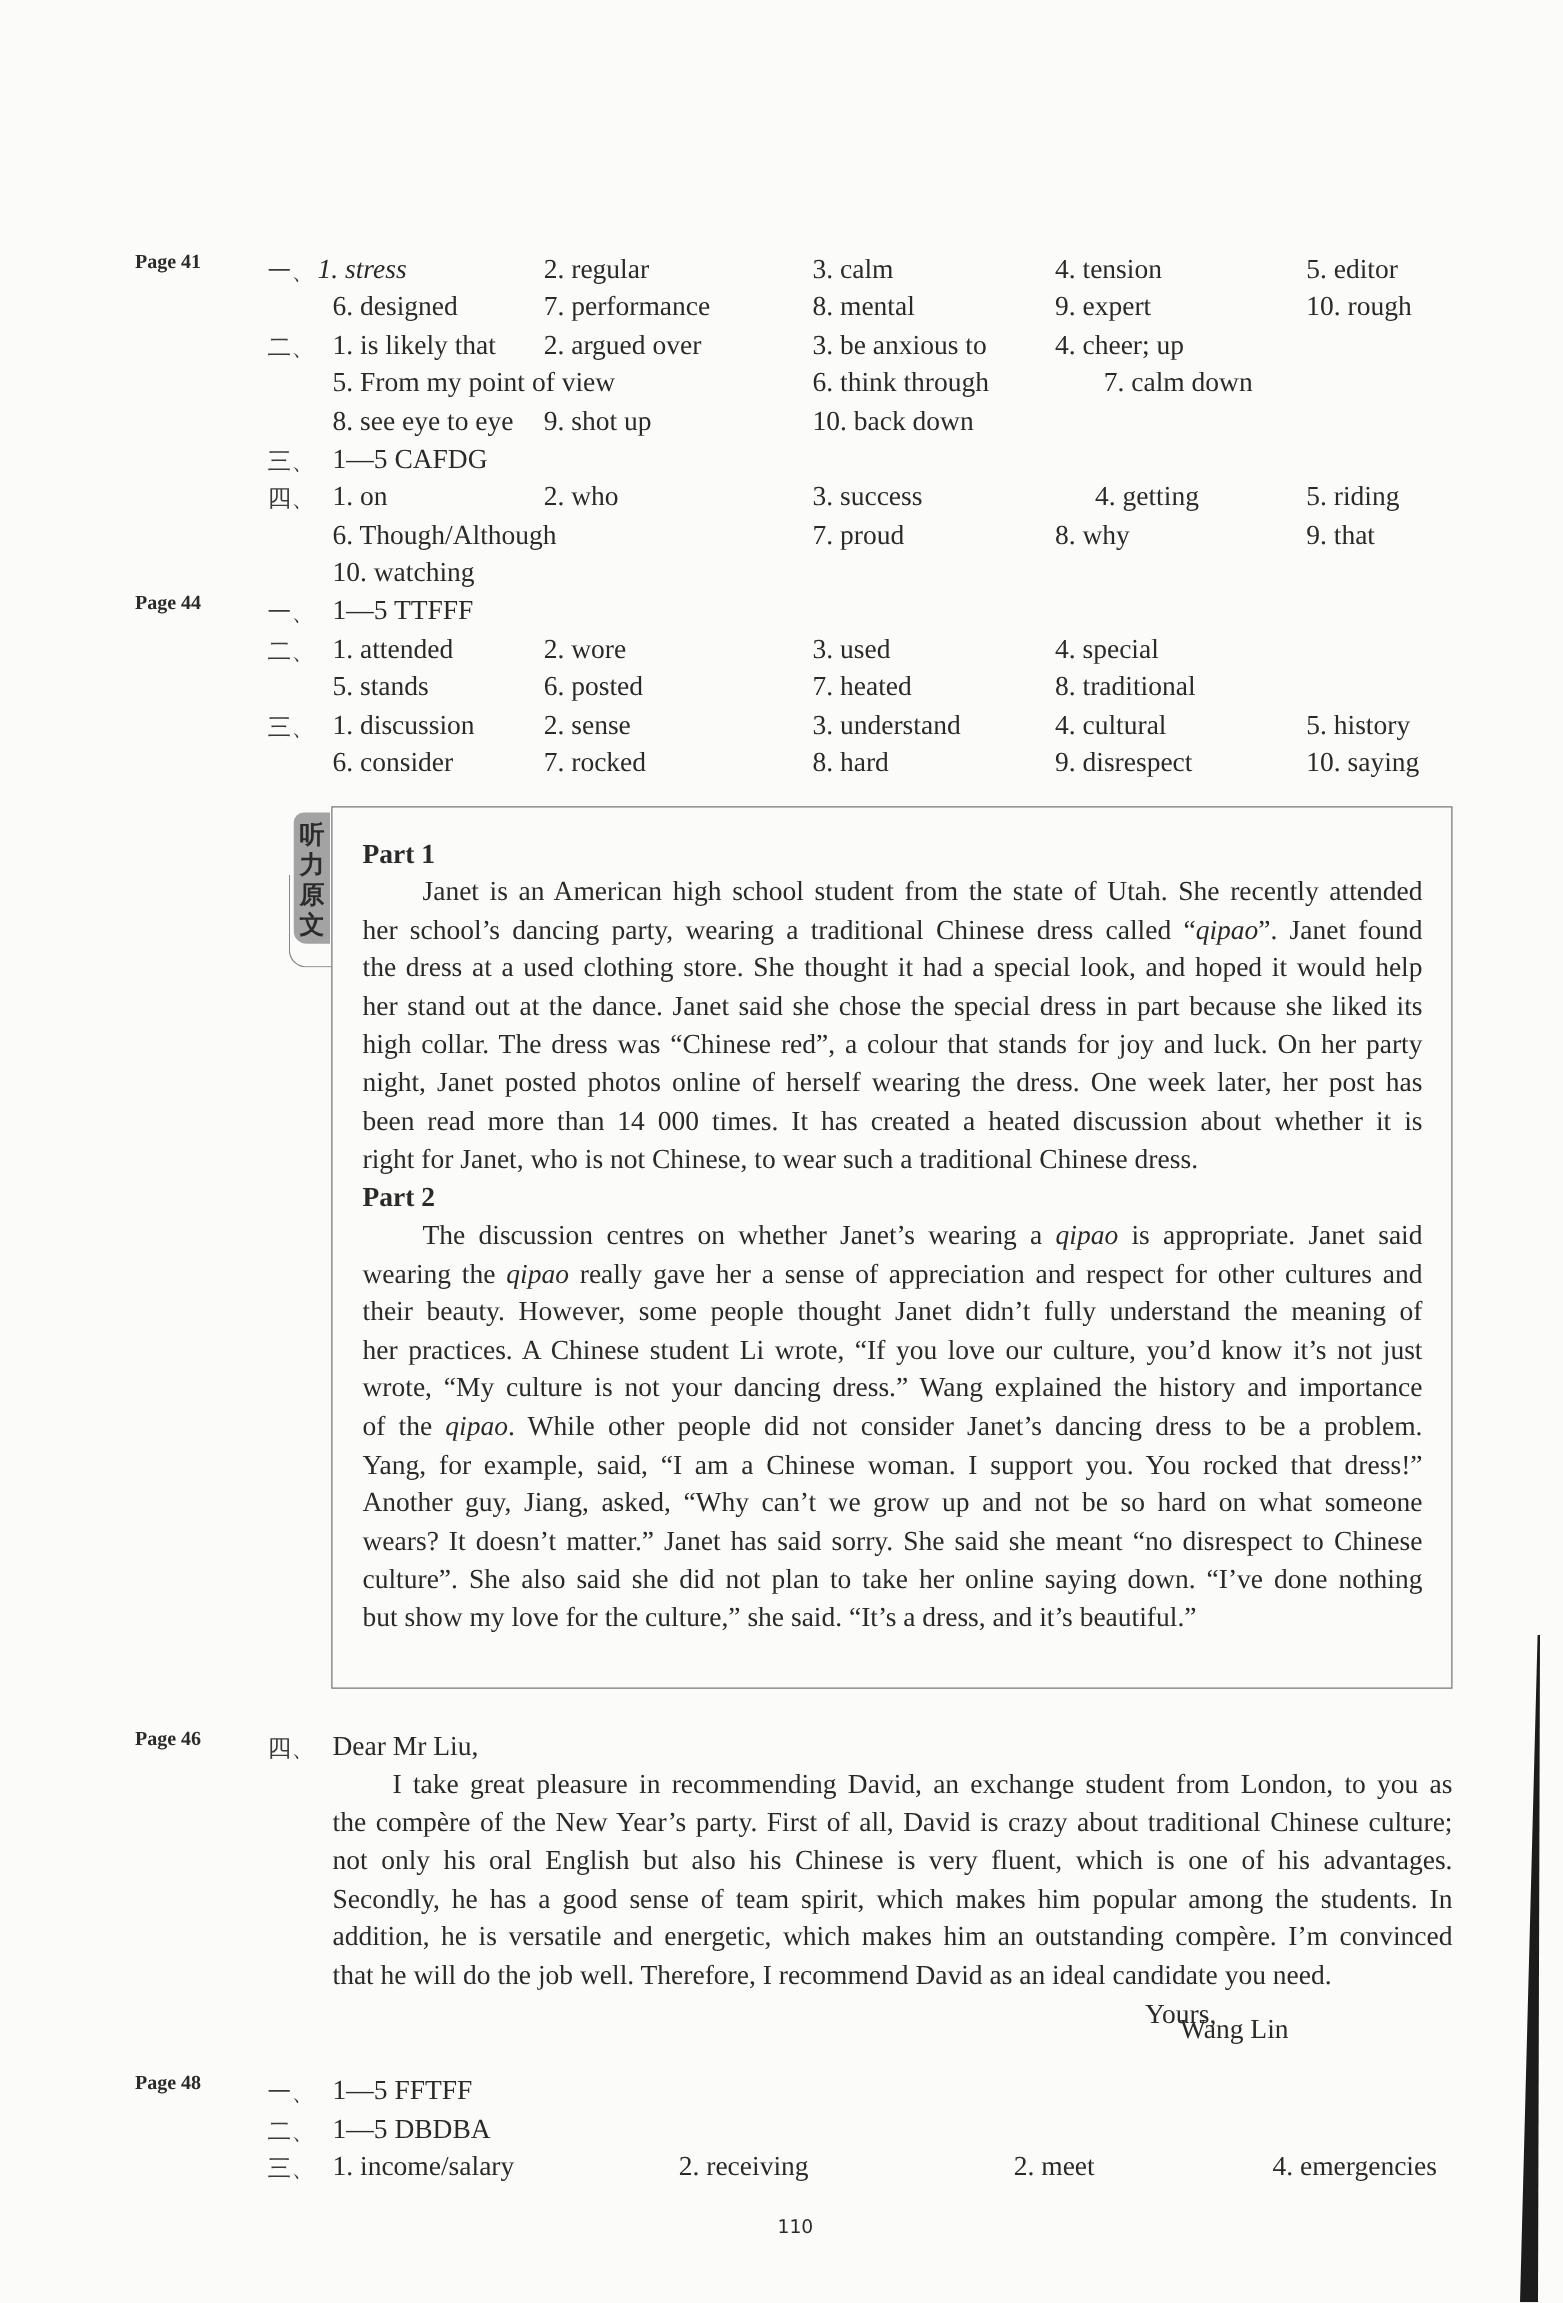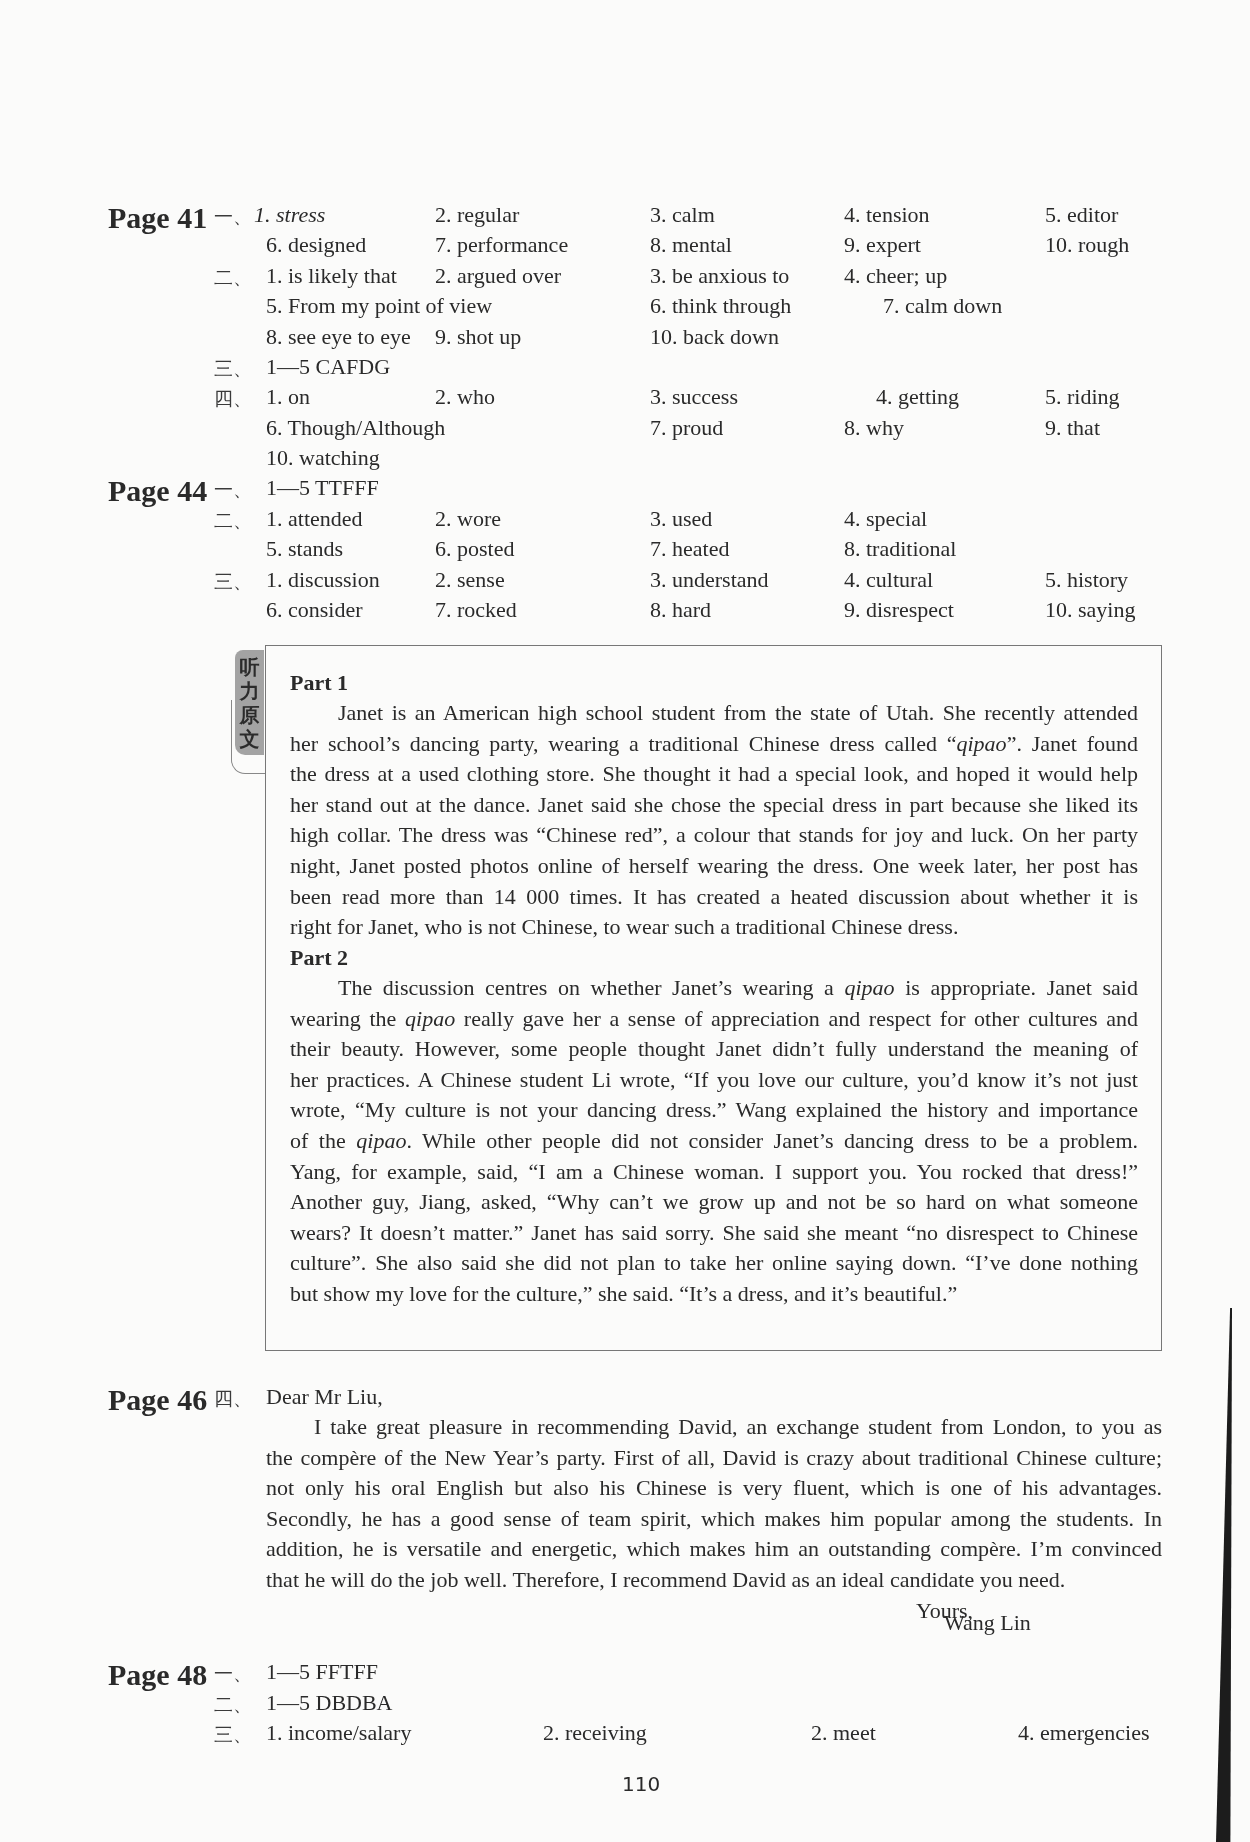--- a/index.html
+++ b/index.html
@@ -4,21 +4,21 @@
 <style>
   html, body { margin: 0; padding: 0; }
   body {
     width: 1250px; height: 1842px; position: relative; overflow: hidden;
     background: #fbfbfa;
     font-family: "Liberation Serif", "DejaVu Serif", serif;
     color: #2a2a2a;
   }
   .abs { position: absolute; white-space: nowrap; }
   .line { position: absolute; white-space: nowrap; font-size: 22px; line-height: 30px; }
-  .page-label { font-weight: bold; font-size: 30px; }
+  .page-label { font-weight: bold; font-size: 16px; }
   .sec { font-family: "DejaVu Sans", sans-serif; font-size: 19px; color: #3a3a3a; }
   .box {
     position: absolute; left: 265px; top: 645px; width: 897px; height: 706px;
     border: 1.5px solid #777; box-sizing: border-box; background: transparent;
   }
   .tab {
     position: absolute; left: 235px; top: 650px; width: 29px; height: 105px;
     background: #a3a3a3; border-radius: 8px 0 0 10px;
     display: flex; flex-direction: column; align-items: center; justify-content: center;
     font-family: "DejaVu Sans", sans-serif; font-weight: bold; font-size: 20px; line-height: 24px; color: #2b2b2b;
@@ -29,21 +29,21 @@
     border-radius: 0 0 0 14px; box-sizing: border-box;
   }
   .para { position: absolute; font-size: 22px; line-height: 30.6px; text-align: justify; white-space: normal; }
   .para .pl { display: block; text-align: justify; text-align-last: justify; white-space: nowrap; }
   .para .pl.last { text-align-last: left; }
   .bold { font-weight: bold; }
   .wedge {
     position: absolute; left: 1216px; top: 1308px; width: 16px; height: 534px;
     background: #1c1c1c; clip-path: polygon(88% 0, 100% 0, 90% 100%, 0 100%);
   }
-  .pagenum { font-family: "DejaVu Sans", sans-serif; font-size: 20px; }
+  .pagenum { font-family: "DejaVu Sans", sans-serif; font-size: 15px; }
 </style>
 </head>
 <body>
 
 <div class="abs page-label" style="left:108px;top:201px;">Page 41</div>
 
 <div class="abs sec" style="left:214px;top:204px;">一、</div>
 <div class="line" style="left:254px;top:200px;font-style:italic;">1. stress</div>
 <div class="line" style="left:435px;top:200px;">2. regular</div>
 <div class="line" style="left:650px;top:200px;">3. calm</div>

